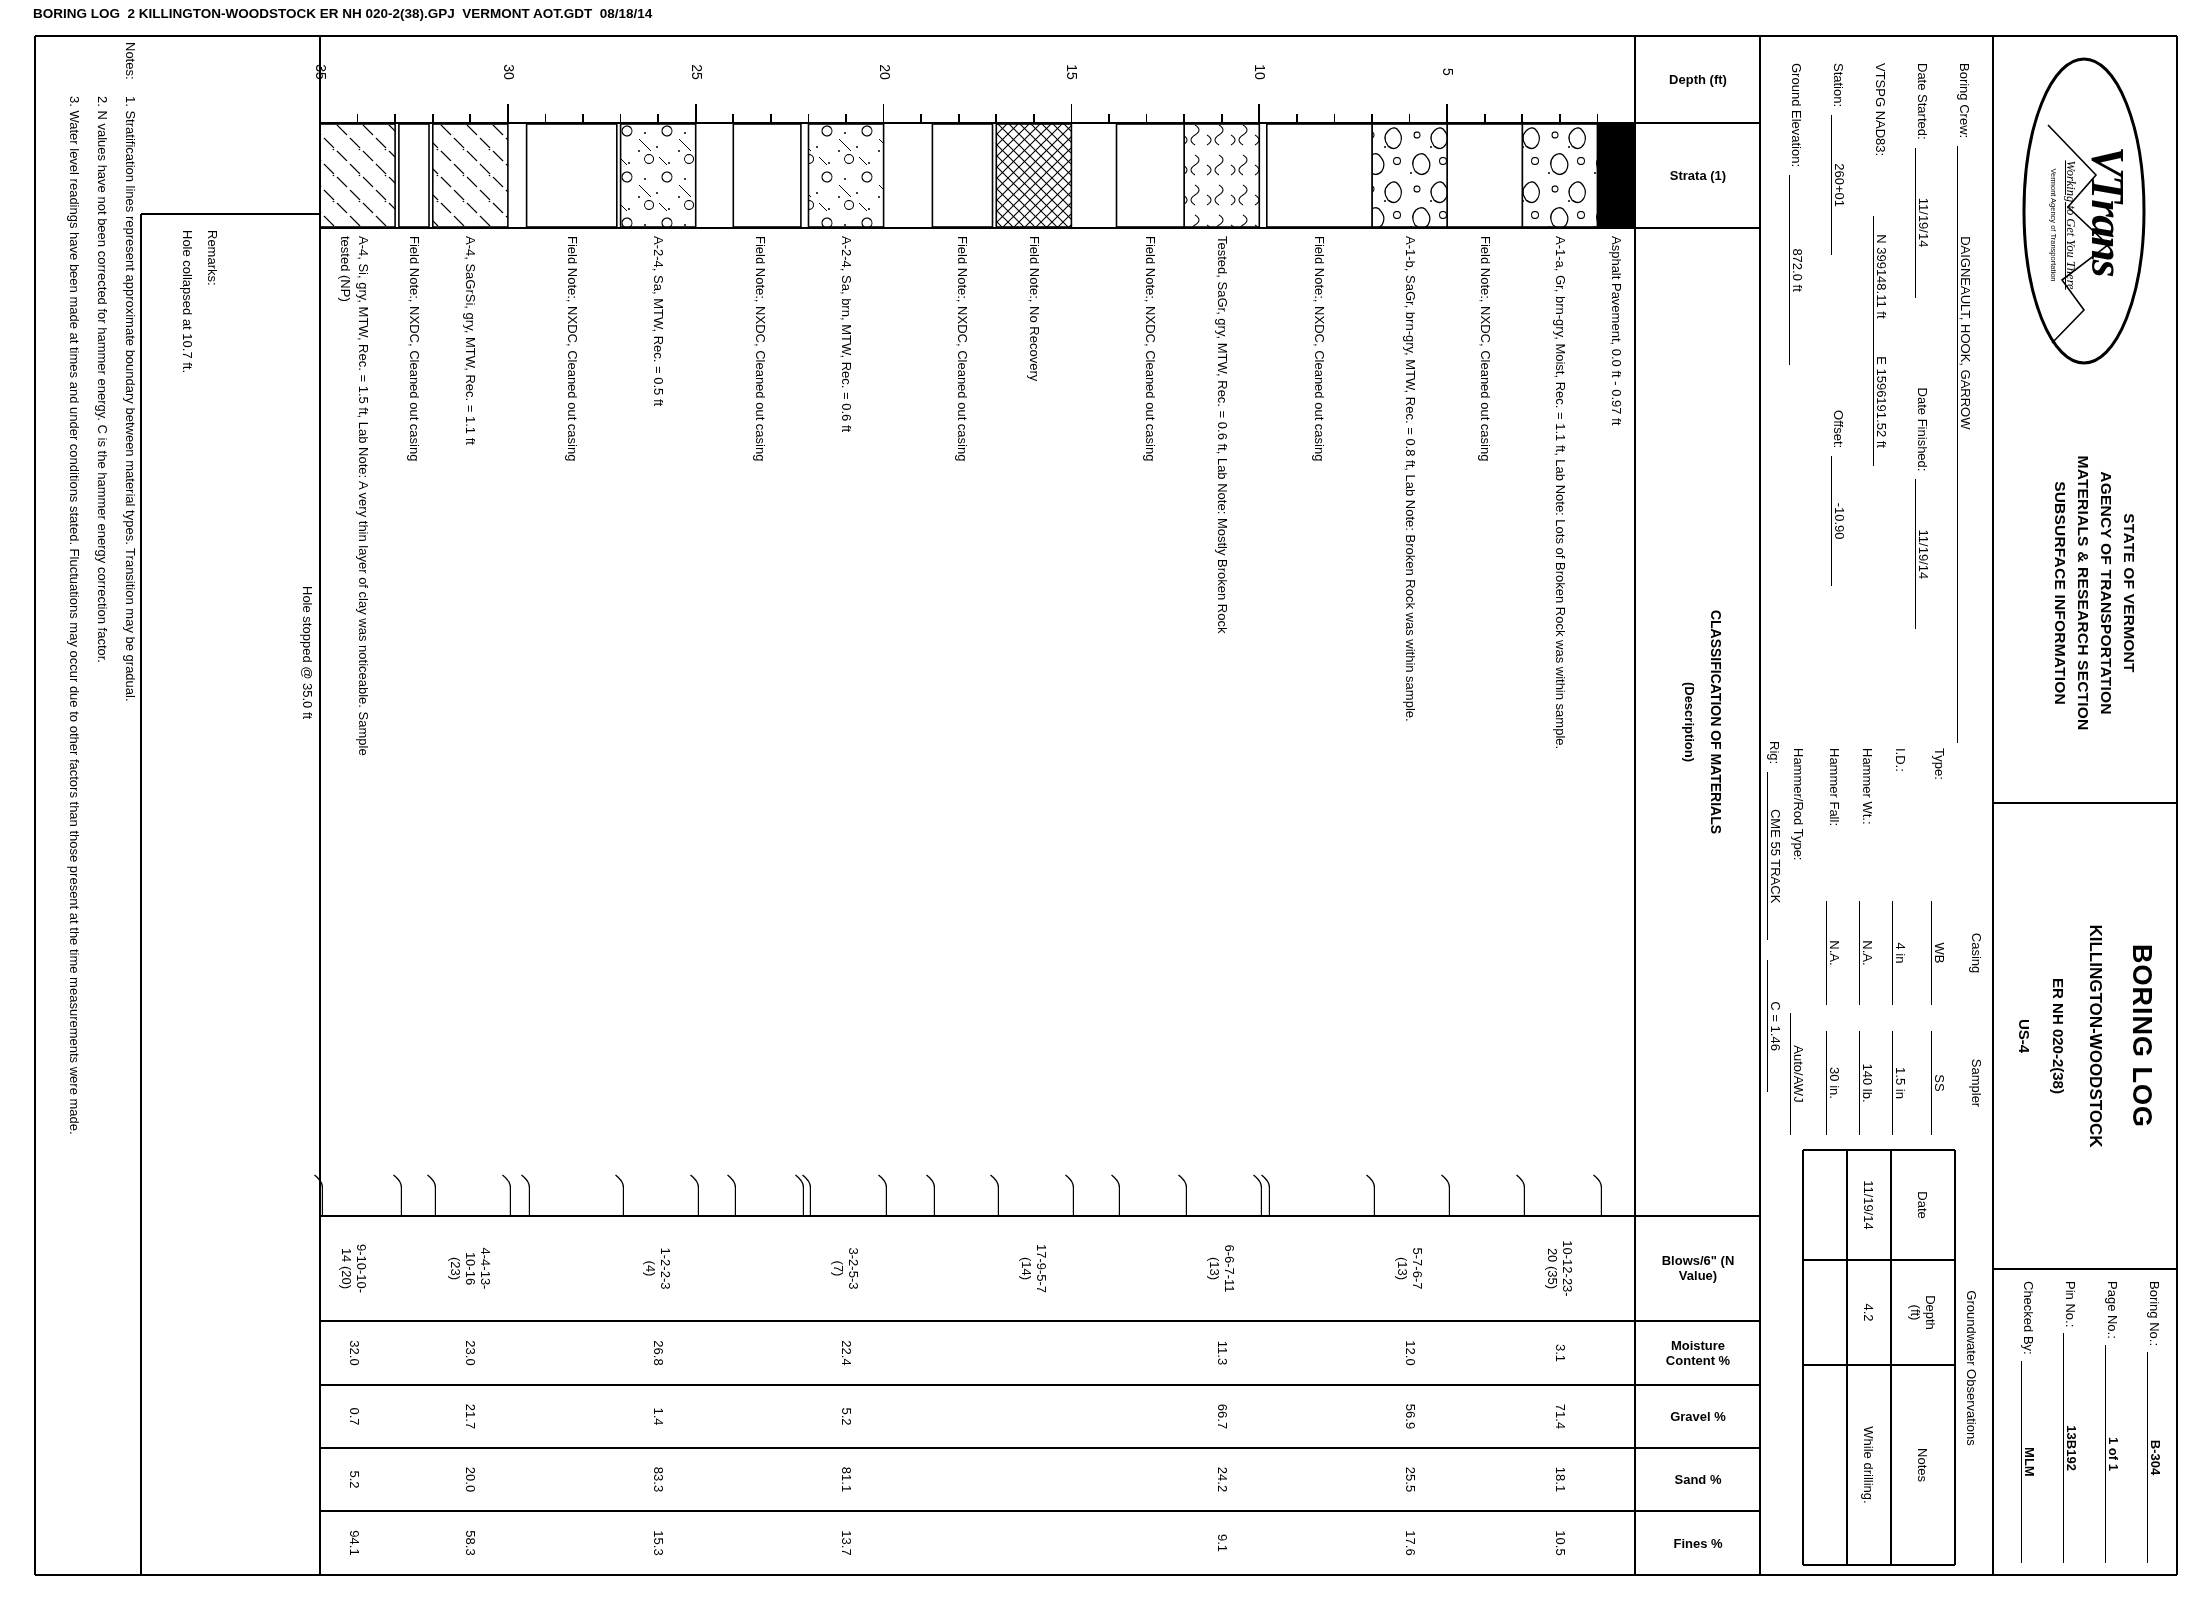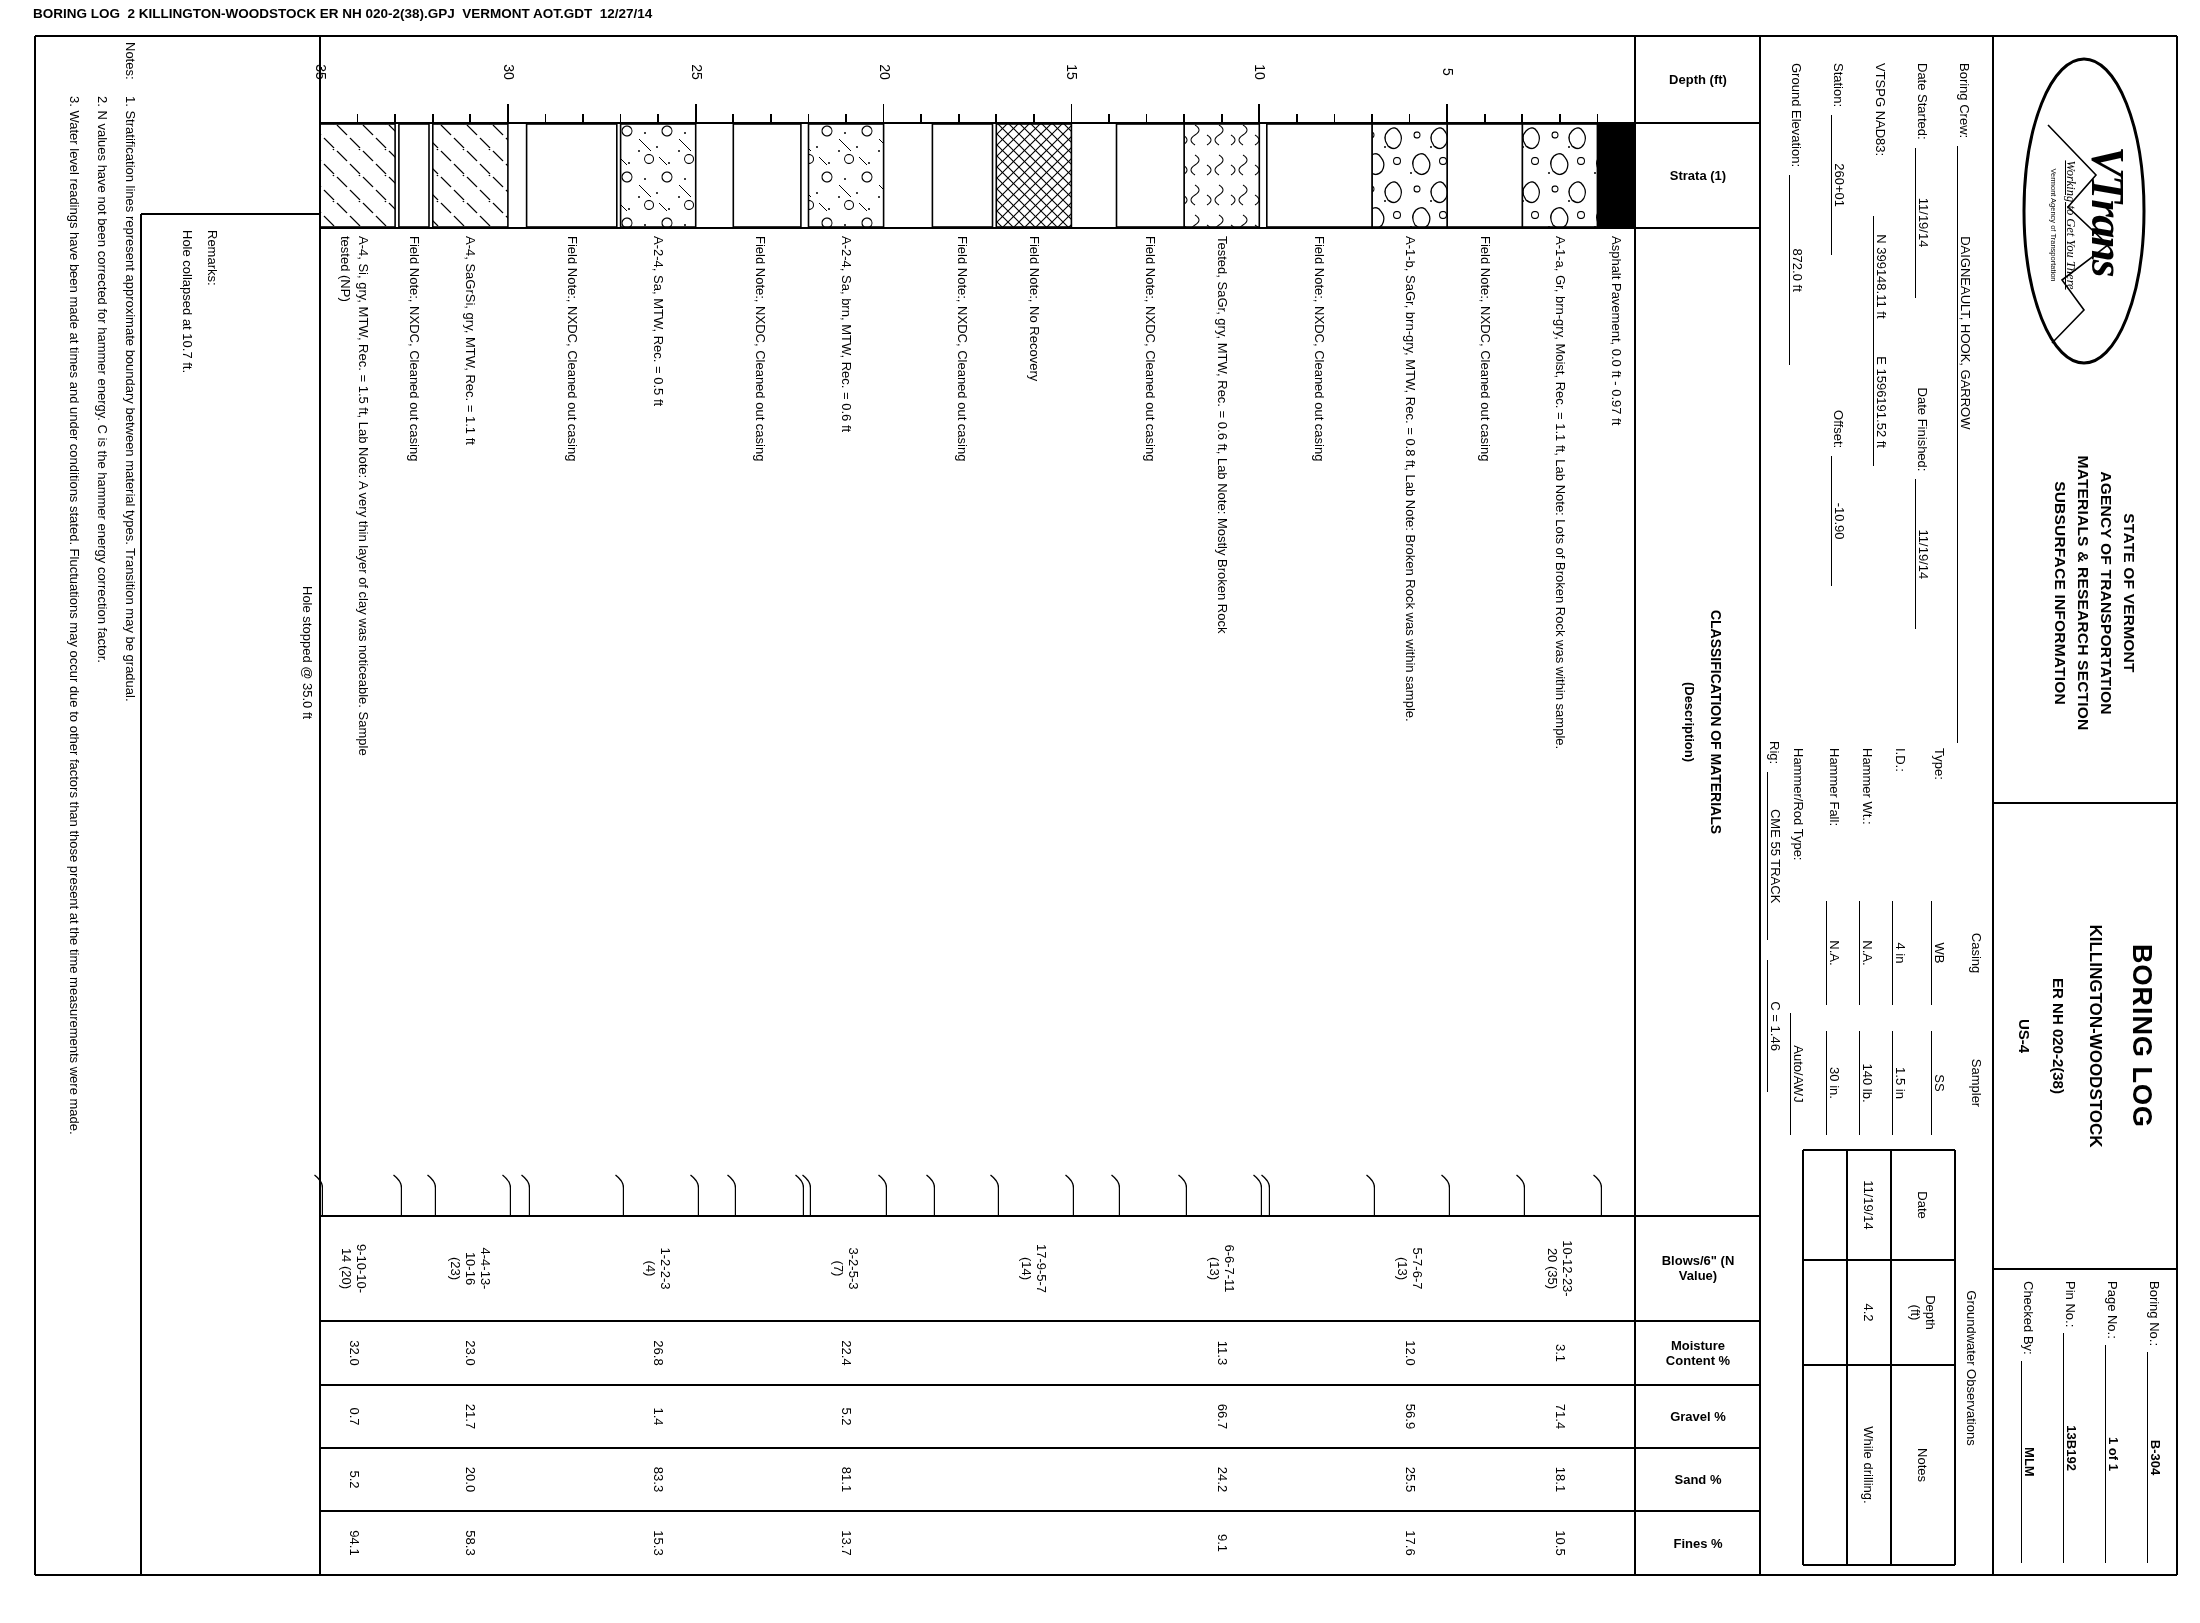--- a/index.html
+++ b/index.html
@@ -22,21 +22,21 @@
   #logo-brand{font-family:"Liberation Serif",serif;font-weight:bold;font-style:italic;font-size:46px;letter-spacing:-2px;}
   #logo-tag{font-family:"Liberation Serif",serif;font-style:italic;font-size:12.5px;text-decoration:underline;}
   #logo-cap{font-size:7.5px;}
   #cls-h1{position:absolute;left:694px;top:477px;transform:translate(-50%,-50%);font-weight:bold;font-size:14px;white-space:nowrap;}
   #cls-h2{position:absolute;left:694px;top:504px;transform:translate(-50%,-50%);font-weight:bold;font-size:13px;white-space:nowrap;}
   .notesline{position:absolute;font-size:13px;white-space:nowrap;}
 </style>
 </head>
 <body>
 
-<div id="file-header">BORING LOG  2 KILLINGTON-WOODSTOCK ER NH 020-2(38).GPJ  VERMONT AOT.GDT  12/27/14</div>
+<div id="file-header">BORING LOG  2 KILLINGTON-WOODSTOCK ER NH 020-2(38).GPJ  VERMONT AOT.GDT  08/18/14</div>
 
 <div id="pg">
 
   <div class="abs" id="logo" style="left:27px;top:45px;width:312px;height:128px;">
     <svg width="312" height="128">
       <ellipse cx="156" cy="64" rx="152" ry="60" fill="none" stroke="#000" stroke-width="3"></ellipse>
       <path d="M70,100 L120,52 L152,80 L190,40 L225,86 L255,64 L288,96" fill="none" stroke="#000" stroke-width="1.6"></path>
     </svg>
     <div class="abs" id="logo-brand" style="left:0;top:14px;width:312px;text-align:center;">VTrans</div>
     <div class="abs" id="logo-tag" style="left:70px;top:70px;width:200px;text-align:center;">Working to Get You There</div>

